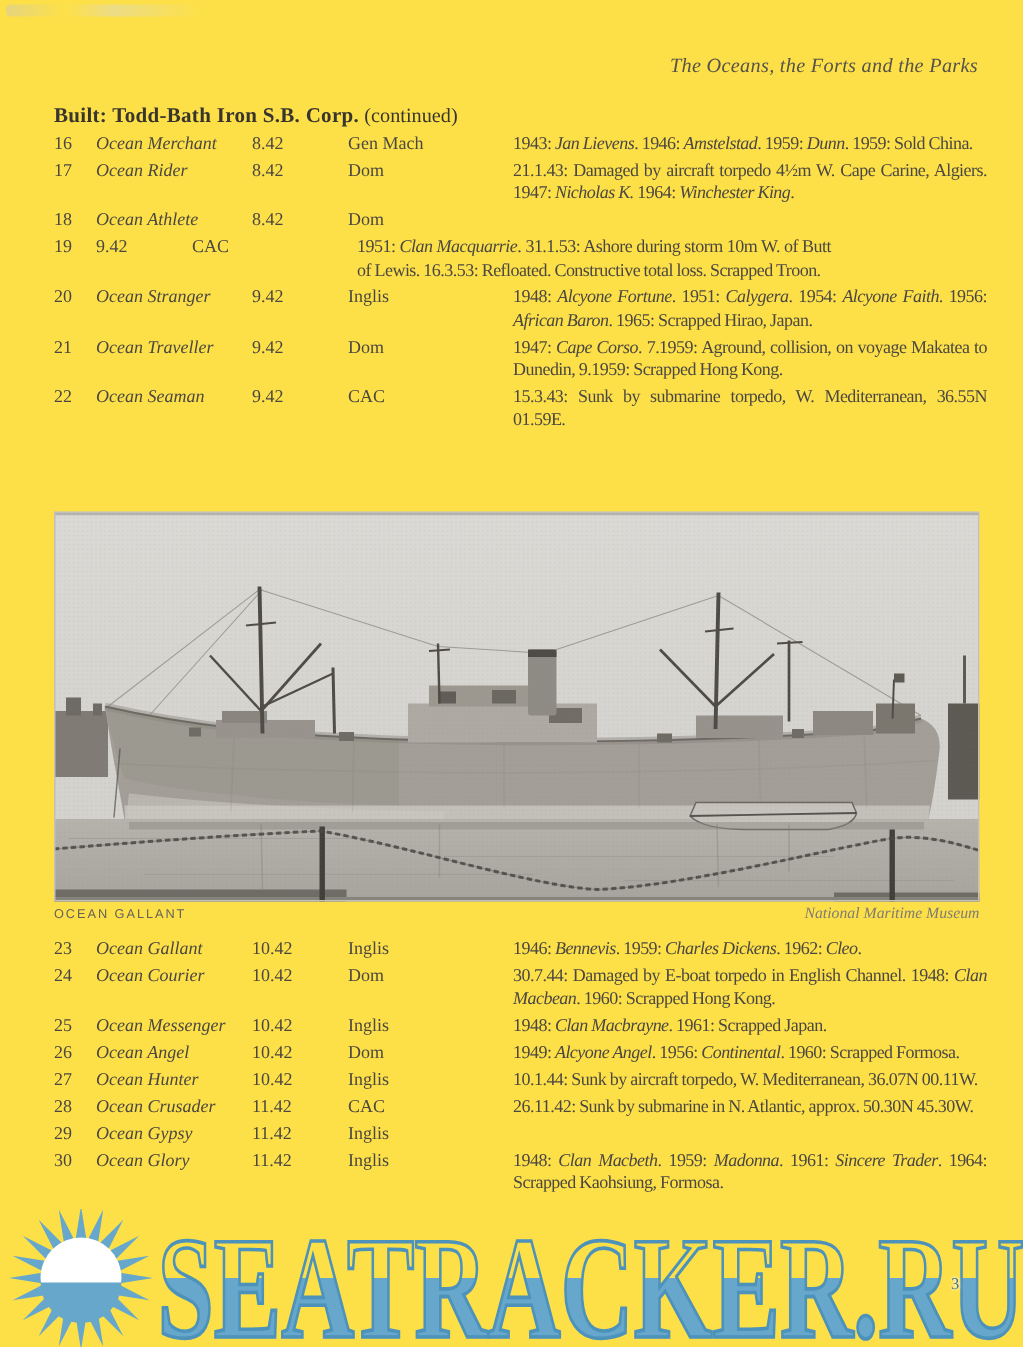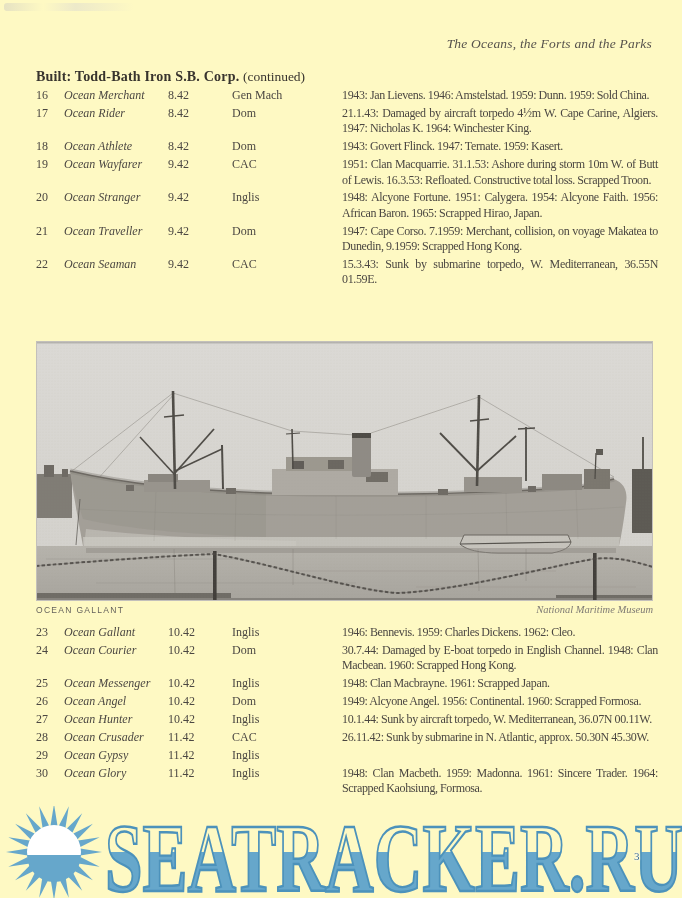--- a/index.html
+++ b/index.html
@@ -1,38 +1,38 @@
 <!DOCTYPE html>
 <html><head>
 <meta charset="utf-8">
 <style>
   html,body{margin:0;padding:0;background:#e9e7e2;}
   .page{
     position:relative;width:682px;height:898px;margin:0 auto;
-    background:#fef9c3;overflow:hidden;
+    background:#fde047;overflow:hidden;
     font-family:"Liberation Serif",serif;color:#4b4742;
   }
   .smudge{position:absolute;left:4px;top:3px;width:130px;height:8px;
     background:linear-gradient(90deg,#c9c7c2 0%,rgba(220,218,213,0) 30%,#d8d6d1 55%,rgba(220,218,213,0) 100%);
     opacity:.45;border-radius:3px;}
   .running-header{position:absolute;top:36px;right:30px;font-style:italic;
     font-size:13.5px;color:#56524c;letter-spacing:.2px;}
   .built-heading{position:absolute;top:69px;left:36px;font-size:14px;color:#38342e;}
   .built-heading .bold{font-weight:bold;letter-spacing:.2px;}
   .built-heading .cont{font-weight:normal;font-size:13.5px;}
   .ship-table{position:absolute;left:36px;width:624px;font-size:12px;line-height:15.4px;}
   #table-top{top:88px;}
   #table-bottom{top:625px;}
   .trow{display:flex;margin-bottom:2.5px;}
   .c-num{width:28px;flex:none;}
   .c-name{width:104px;flex:none;font-style:italic;}
   .c-date{width:34px;flex:none;text-align:left;}
   .c-type{width:140px;flex:none;padding-left:30px;box-sizing:border-box;}
   .c-hist{width:316px;flex:none;text-align:justify;letter-spacing:-0.35px;word-spacing:-0.3px;}
-  .it{margin-top:28px;}
+  .it{font-style:italic;margin-top:28px;}
   .photo{position:absolute;left:36px;top:341px;width:617px;height:260px;margin:0;}
   .caption-row{position:absolute;left:36px;top:604px;width:617px;
     display:flex;justify-content:space-between;align-items:baseline;}
   .caption{font-family:"Liberation Sans",sans-serif;font-size:8.5px;
     letter-spacing:1.3px;color:#65625c;}
   .credit{font-style:italic;font-size:10.5px;color:#7f7b74;}
   .watermark{position:absolute;left:0;top:806px;width:682px;height:92px;pointer-events:none;}
   .page-number{position:absolute;left:634px;top:850px;font-size:11px;color:#3f6f96;
     z-index:6;text-shadow:0 0 3px #fff,0 0 2px #fff;}
 </style>
@@ -63,42 +63,40 @@
         <span class="c-name">Ocean Rider</span>
         <span class="c-date">8.42</span>
         <span class="c-type">Dom</span>
         <div class="c-hist"><span>21.1.43: Damaged by aircraft torpedo 4½m W. Cape Carine, Algiers. 1947: </span><span class="it">Nicholas K.</span><span> 1964: </span><span class="it">Winchester King</span><span>.</span></div>
       </div>
       <div class="trow">
         <span class="c-num">18</span>
         <span class="c-name">Ocean Athlete</span>
         <span class="c-date">8.42</span>
         <span class="c-type">Dom</span>
-        <div class="c-hist"><span>1943: </span><span class="it">Govert Flinck</span><span>. 1947: </span><span class="it">Ternate</span><span>. 1959: </span><span class="it">Kasert</span><span>.</span></div>
       </div>
       <div class="trow">
         <span class="c-num">19</span>
-        <span class="c-name">Ocean Wayfarer</span>
         <span class="c-date">9.42</span>
         <span class="c-type">CAC</span>
         <div class="c-hist"><span>1951: </span><span class="it">Clan Macquarrie</span><span>. 31.1.53: Ashore during storm 10m W. of Butt of Lewis. 16.3.53: Refloated. Constructive total loss. Scrapped Troon.</span></div>
       </div>
       <div class="trow">
         <span class="c-num">20</span>
         <span class="c-name">Ocean Stranger</span>
         <span class="c-date">9.42</span>
         <span class="c-type">Inglis</span>
         <div class="c-hist"><span>1948: </span><span class="it">Alcyone Fortune</span><span>. 1951: </span><span class="it">Calygera</span><span>. 1954: </span><span class="it">Alcyone Faith</span><span>. 1956: </span><span class="it">African Baron</span><span>. 1965: Scrapped Hirao, Japan.</span></div>
       </div>
       <div class="trow">
         <span class="c-num">21</span>
         <span class="c-name">Ocean Traveller</span>
         <span class="c-date">9.42</span>
         <span class="c-type">Dom</span>
-        <div class="c-hist"><span>1947: </span><span class="it">Cape Corso</span><span>. 7.1959: Merchant, collision, on voyage Makatea to Dunedin, 9.1959: Scrapped Hong Kong.</span></div>
+        <div class="c-hist"><span>1947: </span><span class="it">Cape Corso</span><span>. 7.1959: Aground, collision, on voyage Makatea to Dunedin, 9.1959: Scrapped Hong Kong.</span></div>
       </div>
       <div class="trow">
         <span class="c-num">22</span>
         <span class="c-name">Ocean Seaman</span>
         <span class="c-date">9.42</span>
         <span class="c-type">CAC</span>
         <div class="c-hist"><span>15.3.43: Sunk by submarine torpedo, W. Mediterranean, 36.55N 01.59E.</span></div>
       </div>
     </div>
 

